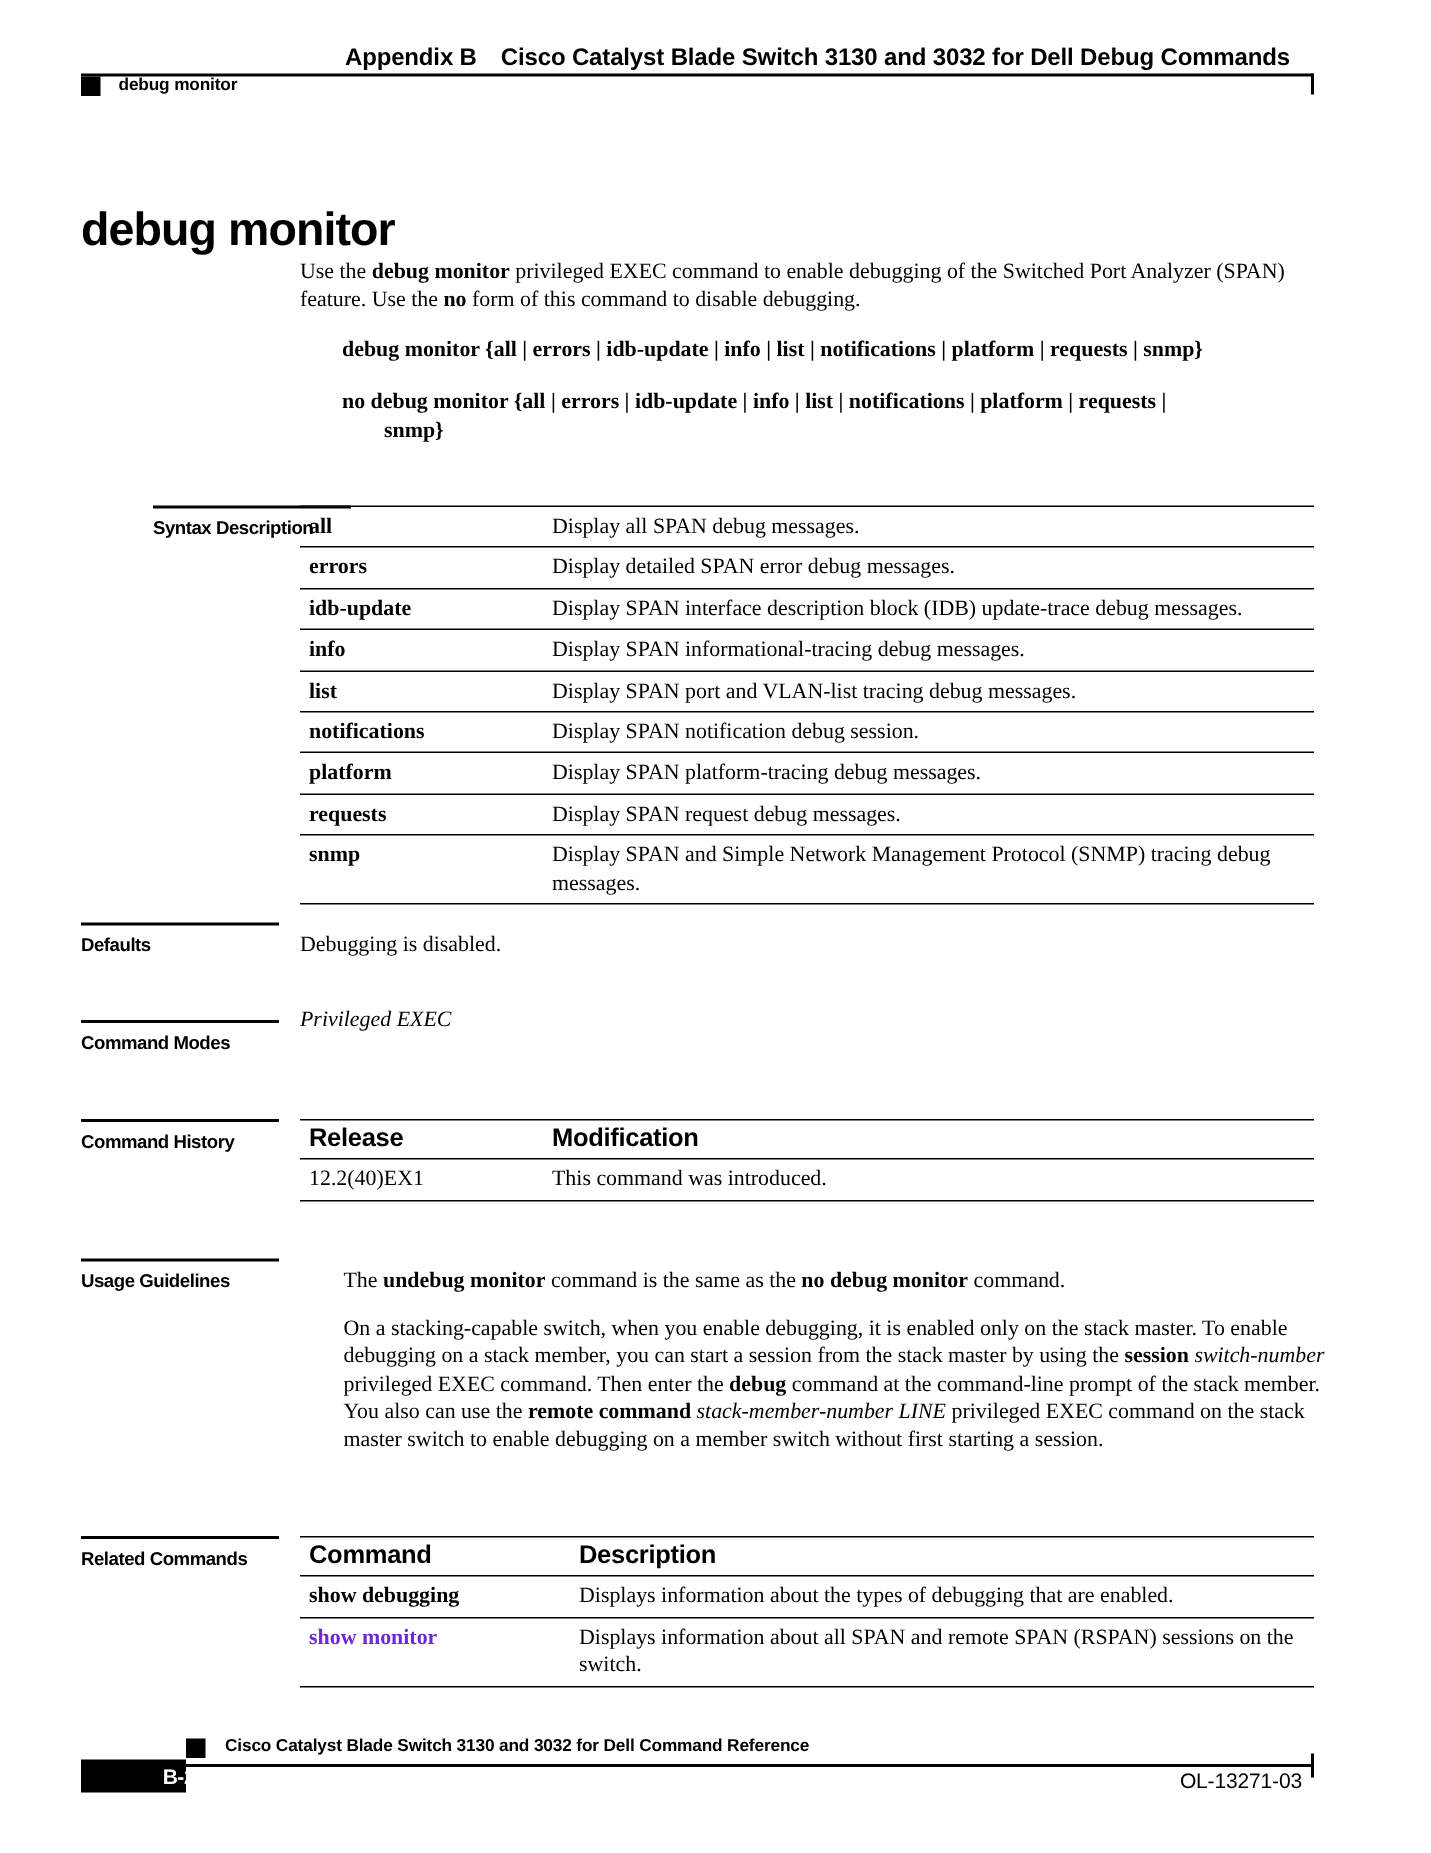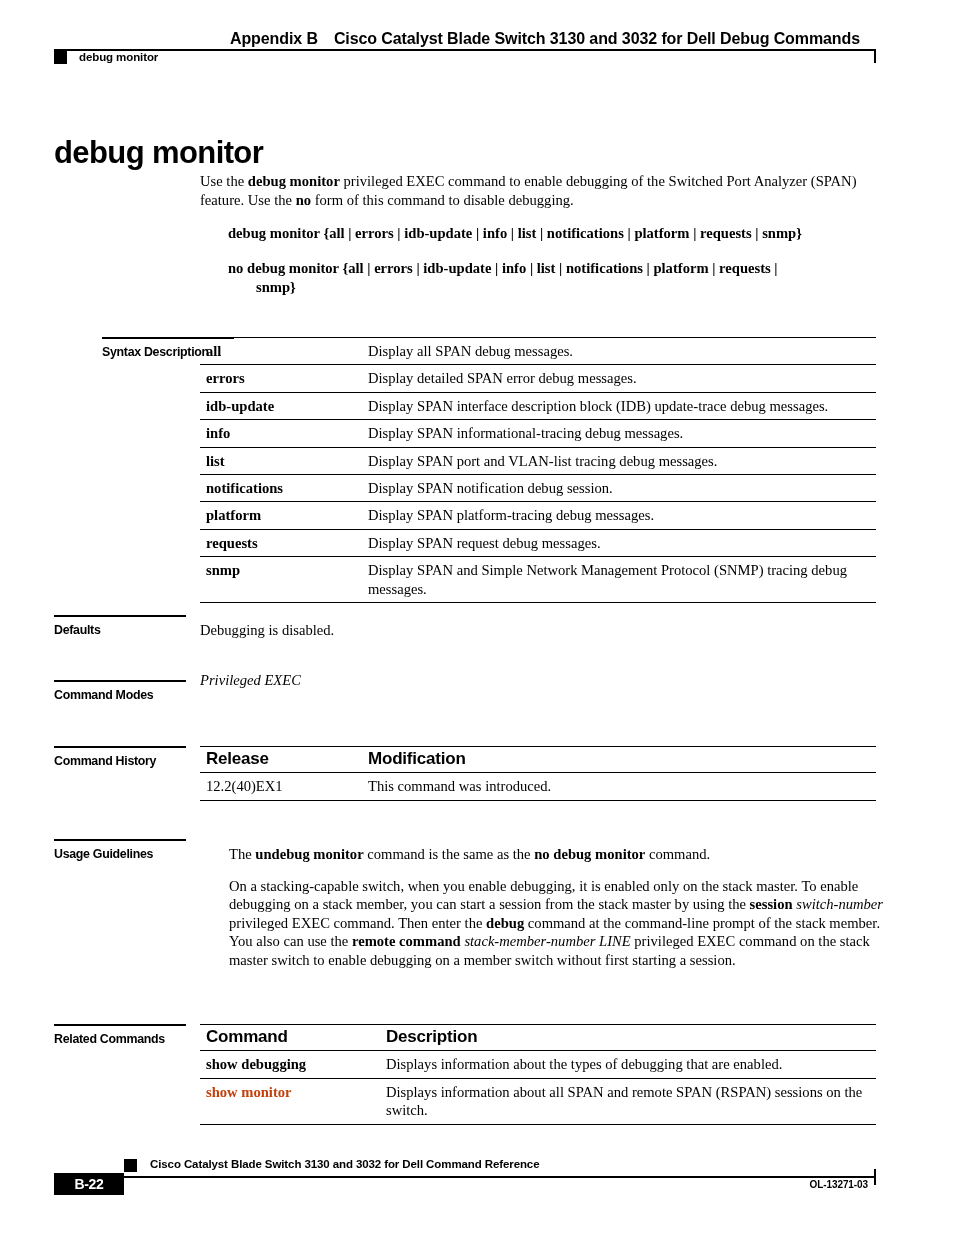--- a/index.html
+++ b/index.html
@@ -164,21 +164,21 @@
   }
   .tbl.top-ruled tr:first-child td {
     border-top: 1.4px solid #000;
   }
   .tbl .k {
     font-weight: bold;
     width: 150px;
   }
   .tbl .k.wide { width: 168px; }
   .link {
-    color: #c2410c;
+    color: #6d28d9;
     font-weight: bold;
   }
 
   
   .footer {
     position: absolute;
     left: 54px;
     top: 1155px;
     width: 822px;
     height: 60px;
@@ -231,28 +231,29 @@
     top: 18px;
     width: 70px;
     height: 22px;
     line-height: 22px;
     text-align: center;
     color: #ffffff;
     font-family: "Liberation Sans", sans-serif;
     font-weight: bold;
     font-size: 14px;
     letter-spacing: -0.3px;
+    padding-left: 34px;
   }
   .footer-docid {
     position: absolute;
     right: 8px;
     top: 24px;
     font-family: "Liberation Sans", sans-serif;
-    font-weight: bold;
-    font-size: 10px;
+    font-weight: normal;
+    font-size: 14px;
     letter-spacing: -0.1px;
     white-space: nowrap;
   }
 </style>
 </head>
 <body>
 
 <div class="page">
 
   <div class="header">

